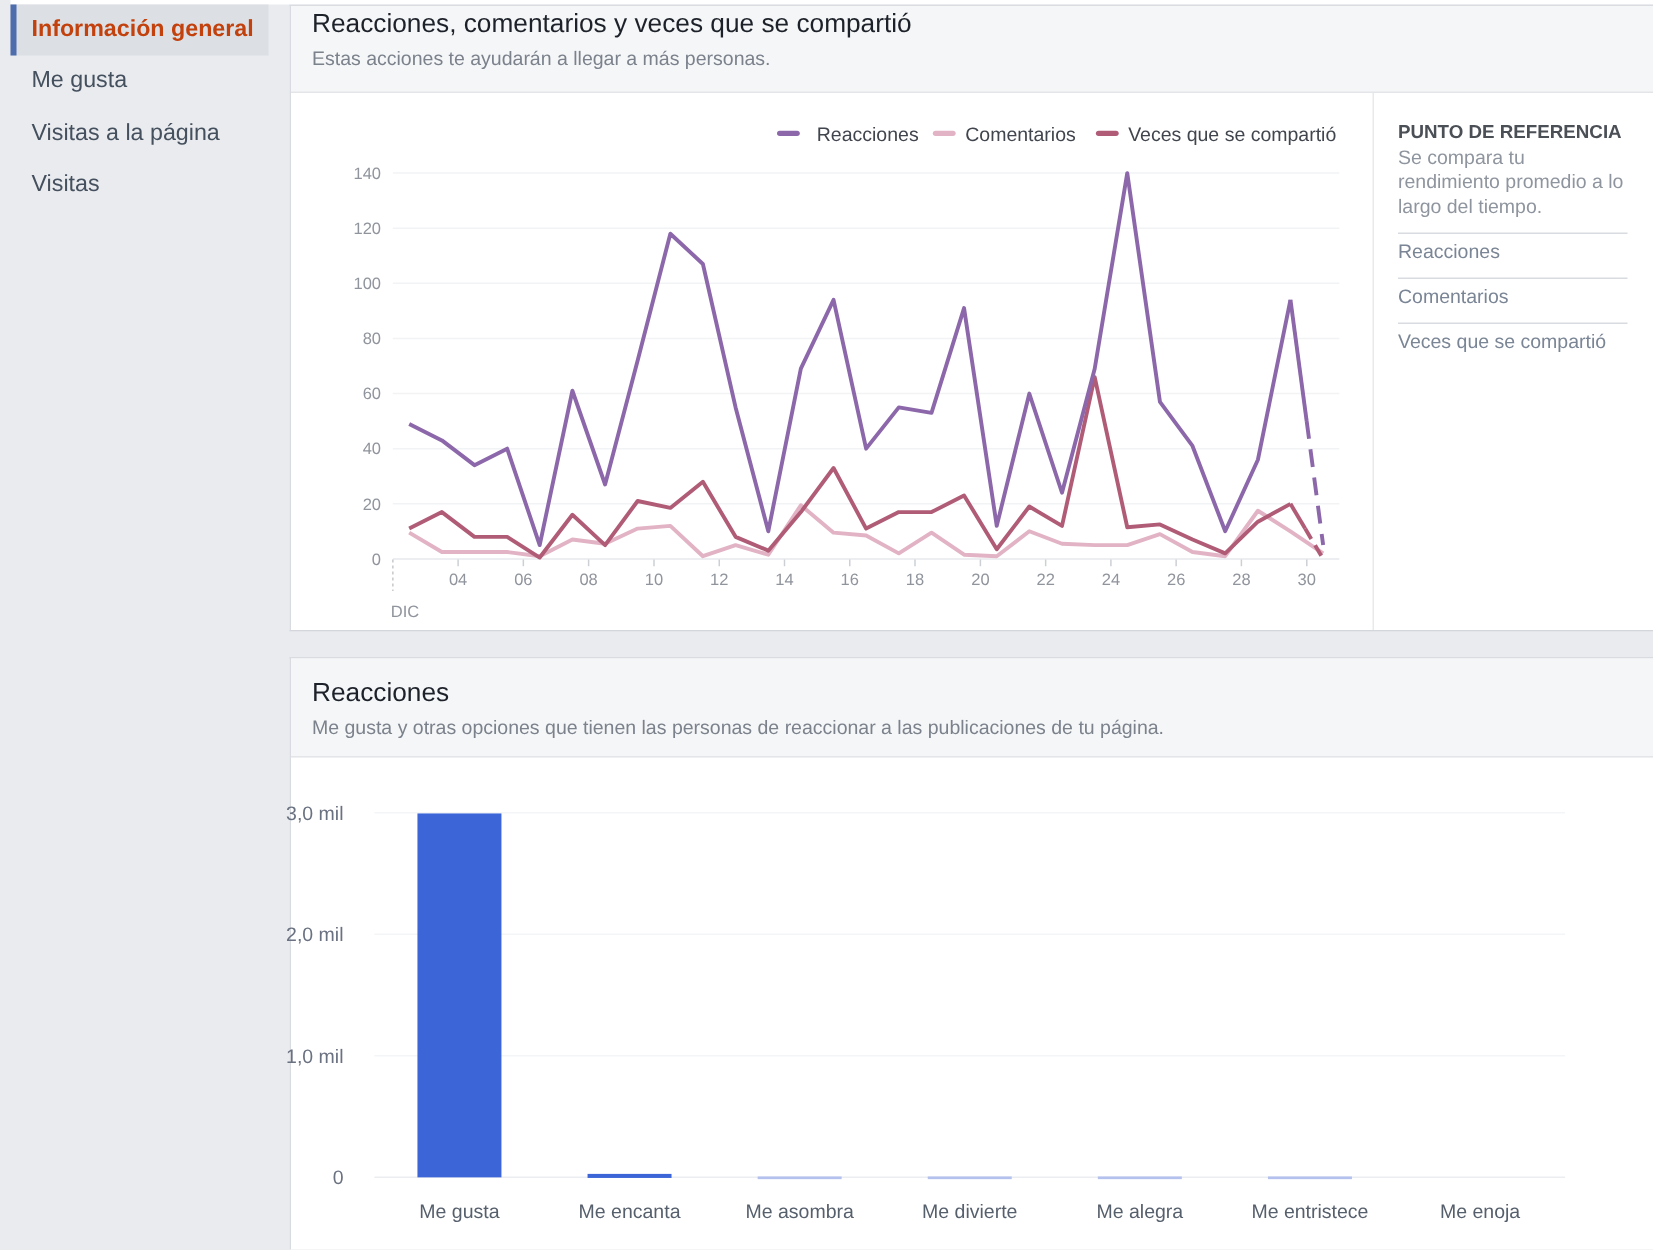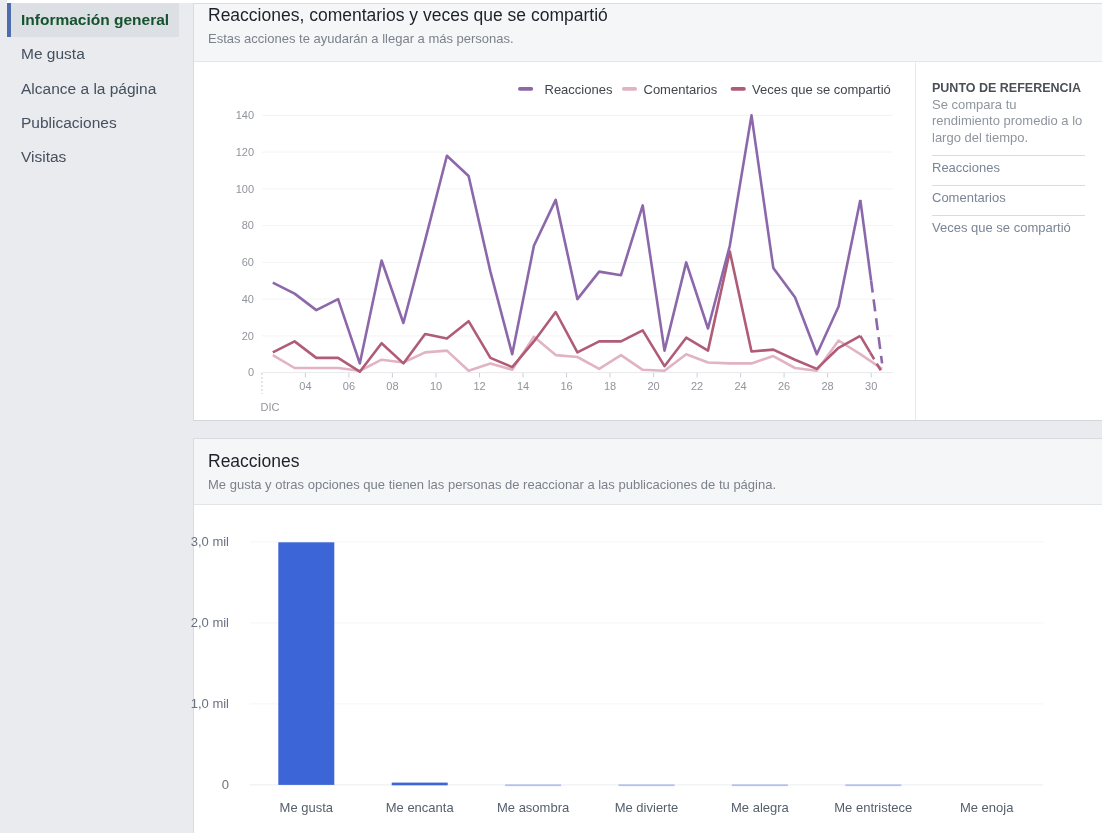--- a/index.html
+++ b/index.html
@@ -1,42 +1,41 @@
 <!DOCTYPE html>
 <html><head>
 <meta charset="utf-8">
 <style>
   html,body{margin:0;padding:0;}
   body{width:1102px;height:833px;background:#e9ebee;font-family:"Liberation Sans",sans-serif;position:relative;overflow:hidden;}
   .topstrip{position:absolute;left:7px;top:0;width:1095px;height:3px;background:#fff;}
   
   .side{position:absolute;left:7px;top:3px;width:172px;}
   .sitem{height:34.3px;line-height:34.3px;padding-left:14px;font-size:15.5px;color:#45505f;white-space:nowrap;}
-  .sitem.sel{background:#dcdfe4;border-left:4px solid #4d6dad;padding-left:10px;font-weight:bold;color:#14532d;}
+  .sitem.sel{background:#dcdfe4;border-left:4px solid #4d6dad;padding-left:10px;font-weight:bold;color:#c2410c;}
   
   .card1{position:absolute;left:193px;top:3px;width:967px;height:418px;background:#fff;border-top:1px solid #dadce1;border-left:1px solid #d8dbdf;border-bottom:1px solid #d3d6db;box-sizing:border-box;}
   .chead{background:#f5f6f7;border-bottom:1px solid #e3e5e8;padding:1px 0 0 14px;box-sizing:border-box;height:58px;}
   .ctitle{font-size:17.5px;color:#1d2129;}
   .csub{font-size:13px;color:#7b828c;margin-top:5px;}
   .card2{position:absolute;left:193px;top:438px;width:967px;height:400px;background:#fff;border-top:1px solid #d8dbdf;border-left:1px solid #d8dbdf;box-sizing:border-box;}
   .chead2{background:#f5f6f7;border-bottom:1px solid #e3e5e8;padding:12px 0 0 14px;box-sizing:border-box;height:66px;}
   svg text{font-family:"Liberation Sans",sans-serif;}
   .bench{position:absolute;left:721px;top:0;width:200px;height:358px;border-left:1px solid #e7e9ec;padding-left:16px;box-sizing:border-box;}
   .btitle{font-size:12.5px;font-weight:bold;color:#4b4f56;margin-top:19px;}
   .bpara{font-size:13px;line-height:16.4px;color:#8f959e;margin-top:2px;}
   .brow{font-size:13px;color:#7a8595;width:153px;border-top:1px solid #d8dbdf;margin-top:0;padding-top:4px;height:25px;box-sizing:content-box;}
 </style>
 </head>
 <body>
 <div class="topstrip"></div>
 <div class="side">
   <div class="sitem sel">Información general</div>
   <div class="sitem">Me gusta</div>
-  <div class="sitem">Alcance a la página</div>
-  <div class="sitem">Publicaciones</div>
+  <div class="sitem">Visitas a la página</div>
   <div class="sitem">Visitas</div>
 </div>
 
 <div class="card1">
   <div class="chead">
     <div class="ctitle">Reacciones, comentarios y veces que se compartió</div>
     <div class="csub">Estas acciones te ayudarán a llegar a más personas.</div>
   </div>
   <div style="position:relative;height:358px;">
     <svg width="722" height="358" style="position:absolute;left:0;top:0;overflow:visible;" id="chart1">

